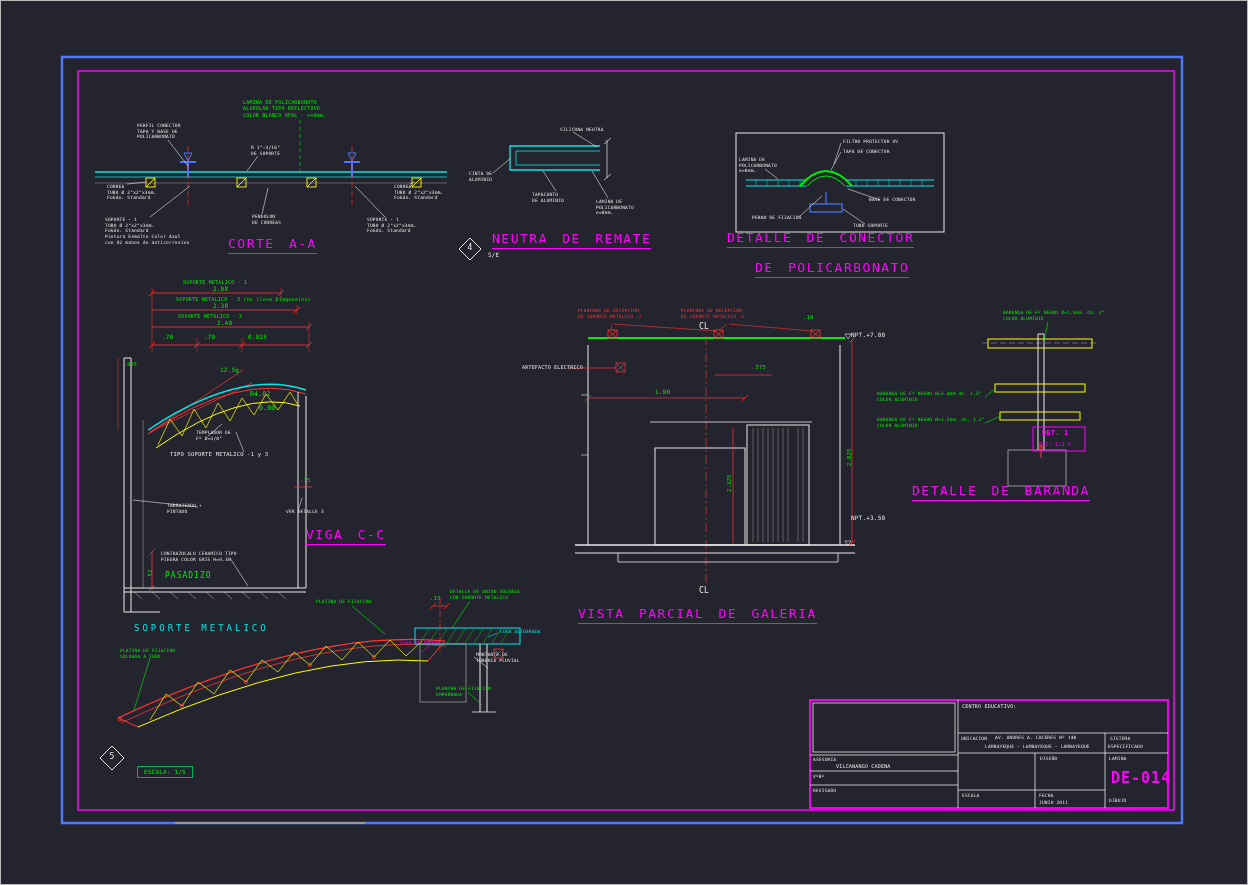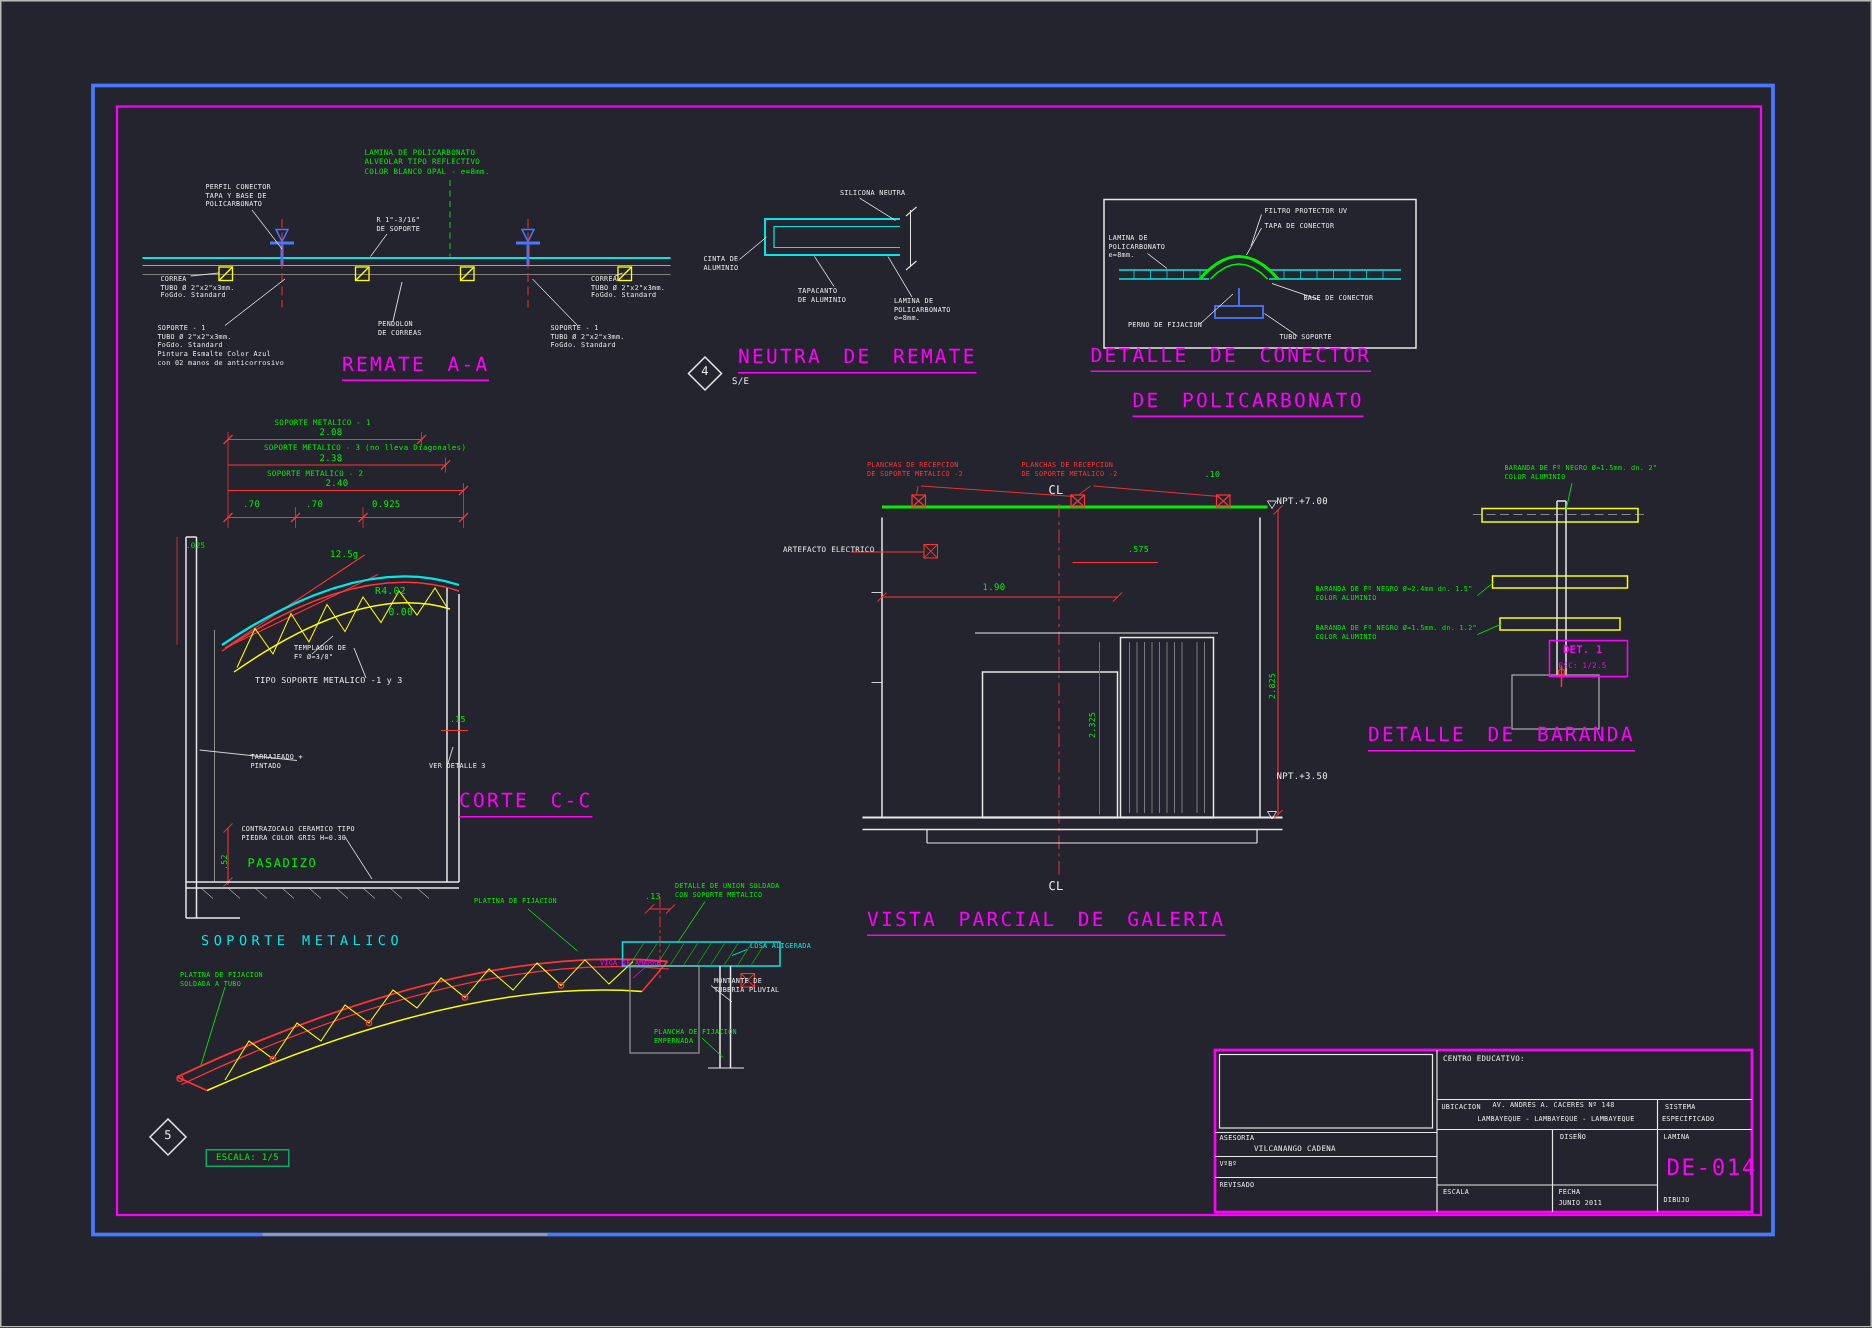--- a/index.html
+++ b/index.html
@@ -9,21 +9,21 @@
   .lbl{position:absolute;z-index:2;white-space:pre-line;line-height:1.25;letter-spacing:.2px;}
   .w{color:#e8e8e8}.g{color:#00f000}.c{color:#00e8e8}.r{color:#ff3535}.m{color:#ff00ff}
   .fs4{font-size:4.5px}.fs5{font-size:5px}.fs55{font-size:5.5px}.fs6{font-size:6px}
   .fs65{font-size:6.5px}.fs7{font-size:7px}.fs8{font-size:8px}.fs9{font-size:9px}
   .title{color:#ff00ff;font-size:13px;letter-spacing:1.5px;word-spacing:5px;
          border-bottom:1px solid #ff00ff;padding-bottom:1px;}
   .vert{transform:rotate(-90deg);transform-origin:0 0;}
   .center{text-align:center;}
   .box-g{border:1px solid #00b060;padding:1px 6px;}
   .box-m{padding:0 2px;}
-  .big-code{font-size:15px;font-weight:normal;letter-spacing:1px;}
+  .big-code{font-size:15px;font-weight:bold;letter-spacing:1px;}
   svg .sw{stroke:#e8e8e8}svg .sc{stroke:#00e8e8}svg .sg{stroke:#00f000}svg .sr{stroke:#ff3535}
   svg .sy{stroke:#ffff00}svg .sm{stroke:#ff00ff}svg .sb{stroke:#4878ff}svg .sgr{stroke:#9a9a9a}
   svg line,svg path,svg rect,svg polyline,svg circle,svg polygon{fill:none;}
 </style>
 </head>
 <body>
 
 <div id="canvas">
 
   <svg id="linework" width="1248" height="885" viewBox="0 0 1248 885">
@@ -403,21 +403,21 @@
   <div class="lbl w fs4" style="left:105px;top:217px">SOPORTE - 1
 TUBO Ø 2"x2"x3mm.
 FoGdo. Standard
 Pintura Esmalte Color Azul
 con 02 manos de anticorrosivo</div>
   <div class="lbl w fs4" style="left:367px;top:217px">SOPORTE - 1
 TUBO Ø 2"x2"x3mm.
 FoGdo. Standard</div>
   <div class="lbl w fs4" style="left:252px;top:214px">PENDOLON
 DE CORREAS</div>
-  <div class="lbl title" style="left:228px;top:236px">REMATE A-A</div>
+  <div class="lbl title" style="left:228px;top:236px">CORTE A-A</div>
 
   <div class="lbl w fs4" style="left:560px;top:127px">SILICONA NEUTRA</div>
   <div class="lbl w fs4" style="left:469px;top:171px">CINTA DE
 ALUMINIO</div>
   <div class="lbl w fs4" style="left:532px;top:192px">TAPACANTO
 DE ALUMINIO</div>
   <div class="lbl w fs4" style="left:596px;top:199px">LAMINA DE
 POLICARBONATO
 e=8mm.</div>
   <div class="lbl w fs8 center" style="left:464px;top:243px;width:12px">4</div>
@@ -448,21 +448,21 @@
   <div class="lbl g fs6" style="left:220px;top:366px">12.5g</div>
   <div class="lbl g fs65" style="left:250px;top:390px">R4.02</div>
   <div class="lbl g fs65" style="left:259px;top:404px">0.00</div>
   <div class="lbl w fs4" style="left:196px;top:430px">TEMPLADOR DE
 Fº Ø=3/8"</div>
   <div class="lbl w fs55" style="left:170px;top:451px">TIPO SOPORTE METALICO -1 y 3</div>
   <div class="lbl g fs55" style="left:300px;top:477px">.15</div>
   <div class="lbl w fs4" style="left:167px;top:503px">TARRAJEADO +
 PINTADO</div>
   <div class="lbl w fs4" style="left:286px;top:509px">VER DETALLE 3</div>
-  <div class="lbl title" style="left:306px;top:527px">CORTE C-C</div>
+  <div class="lbl title" style="left:306px;top:527px">VIGA C-C</div>
   <div class="lbl w fs4" style="left:161px;top:551px">CONTRAZOCALO CERAMICO TIPO
 PIEDRA COLOR GRIS  H=0.30</div>
   <div class="lbl g fs8" style="left:165px;top:571px;letter-spacing:1px">PASADIZO</div>
   <div class="lbl g fs55 vert" style="left:147px;top:580px">.52</div>
 
   <div class="lbl r fs4" style="left:578px;top:308px">PLANCHAS DE RECEPCION
 DE SOPORTE METALICO -2</div>
   <div class="lbl r fs4" style="left:681px;top:308px">PLANCHAS DE RECEPCION
 DE SOPORTE METALICO -2</div>
   <div class="lbl w fs8" style="left:699px;top:322px">CL</div>

